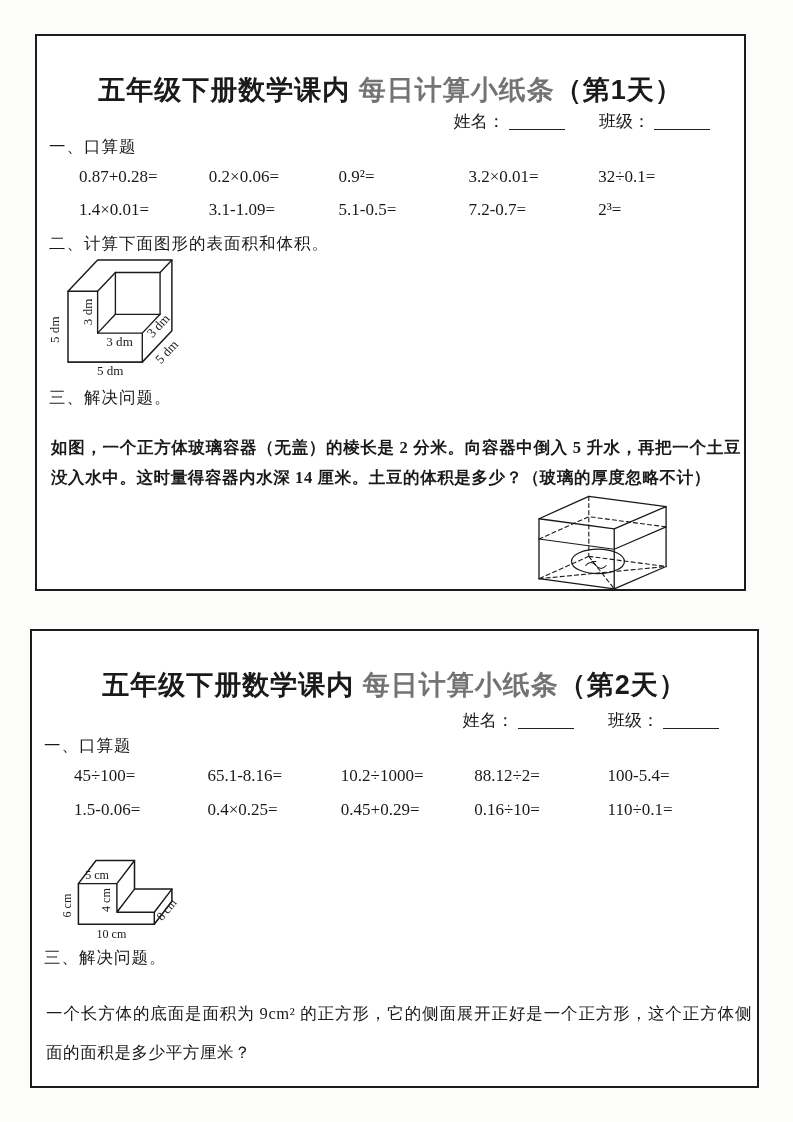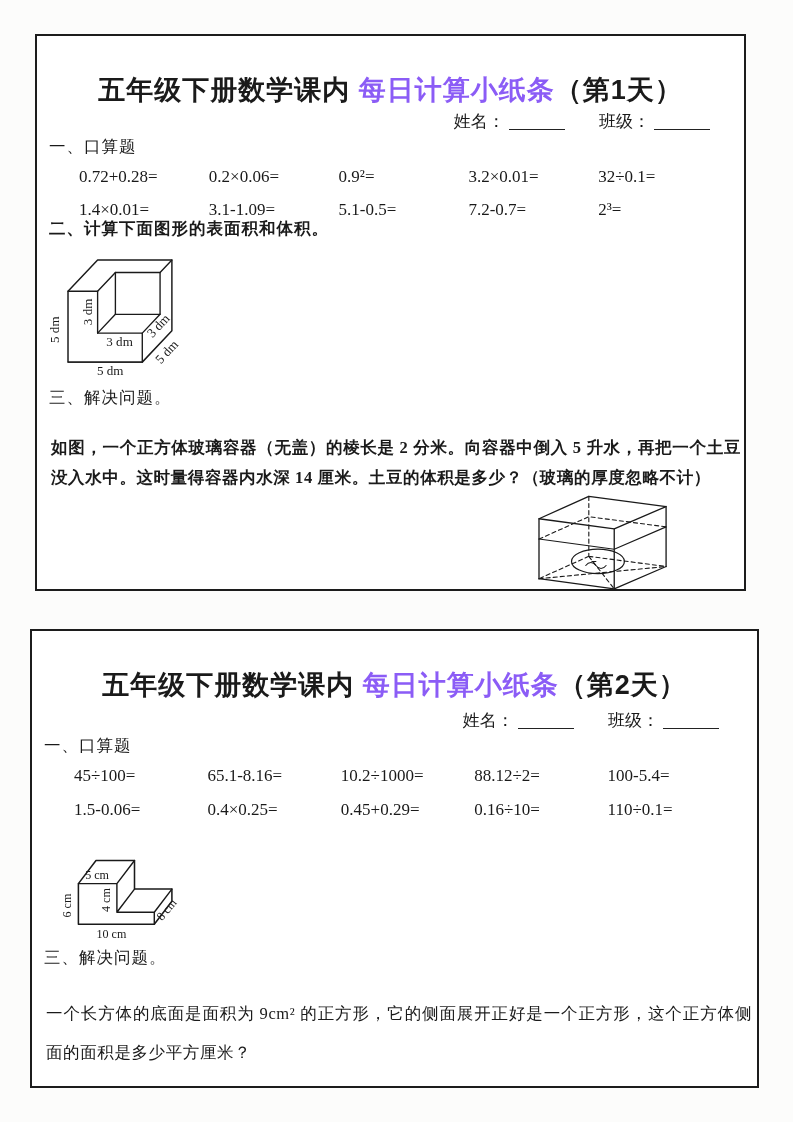--- a/index.html
+++ b/index.html
@@ -7,36 +7,36 @@
   body { background:#fbfbf9; }
   .canvas { position:relative; width:793px; height:1122px; background:#fcfcfb; overflow:hidden;
             font-family:"Liberation Serif", serif; color:#1a1a1a; }
   .card { position:absolute; background:#ffffff; border:2px solid #1c1c1c; }
   #card1 { left:35px; top:34px;  width:711px; height:557px; }
   #card2 { left:30px; top:629px; width:729px; height:459px; }
 
   .title { position:absolute; left:0; right:0; top:18px; text-align:center;
            font-family:"Liberation Sans", sans-serif; font-weight:700; font-size:27px;
            letter-spacing:1px; white-space:nowrap; }
-  .title .red { color:#8b5cf6;font-family:Liberation Mono, monospace; }
+  .title .red { color:#737373;font-family:Liberation Mono, monospace; }
 
   .name-line { position:absolute; font-size:17px; white-space:nowrap; }
   #card1 .name-line { top:74px; right:30px; }
   #card2 .name-line { top:78px; right:34px; }
   .blank { display:inline-block; width:56px; height:1em; border-bottom:1.6px solid #222;
            vertical-align:-3px; margin:0 4px; }
   .name-gap { display:inline-block; width:26px; }
 
   .sec-heading { position:absolute; left:12px; font-size:16.5px; letter-spacing:1px;text-align:right; }
   .oral-row { position:absolute; left:42px; right:16px; display:grid;
               grid-template-columns:repeat(5,1fr); font-size:17px; }
   .oral-row span { white-space:nowrap; }
 
   #card1 .h1 { top:100px; } #card1 .r1 { top:131px; } #card1 .r2 { top:164px; }
-  #card1 .h2 { top:182px;font-weight:bold; } #card1 .h3 { top:351px; }
+  #card1 .h2 { top:197px; } #card1 .h3 { top:351px; }
   #card1 .problem { top:380px; font-weight:700; }
   #card2 .h1 { top:104px; } #card2 .r1 { top:135px; } #card2 .r2 { top:169px; }
   #card2 .h2 { top:200px; } #card2 .h3 { top:316px; }
   #card2 .problem { top:346px; }
 
   .problem { position:absolute; left:14px; width:690px; font-size:16.5px;
              line-height:1.85; letter-spacing:0.6px; text-align:justify; }
   #card2 .problem { width:706px; line-height:2.4; }
 
   .fig { position:absolute; }
@@ -55,21 +55,21 @@
   <section class="card" id="card1">
     <h1 class="title"><span>五年级下册数学课内</span> <span class="red">每日计算小纸条</span><span>（第1天）</span></h1>
 
     <div class="name-line">
       <span>姓名：</span><span class="blank"></span><span class="name-gap"></span>
       <span>班级：</span><span class="blank"></span>
     </div>
 
     <div class="sec-heading h1">一、口算题</div>
     <div class="oral-row r1">
-      <span>0.72+0.28=</span>
+      <span>0.87+0.28=</span>
       <span>0.2×0.06=</span>
       <span>0.9²=</span>
       <span>3.2×0.01=</span>
       <span>32÷0.1=</span>
     </div>
     <div class="oral-row r2">
       <span>1.4×0.01=</span>
       <span>3.1-1.09=</span>
       <span>5.1-0.5=</span>
       <span>7.2-0.7=</span>

